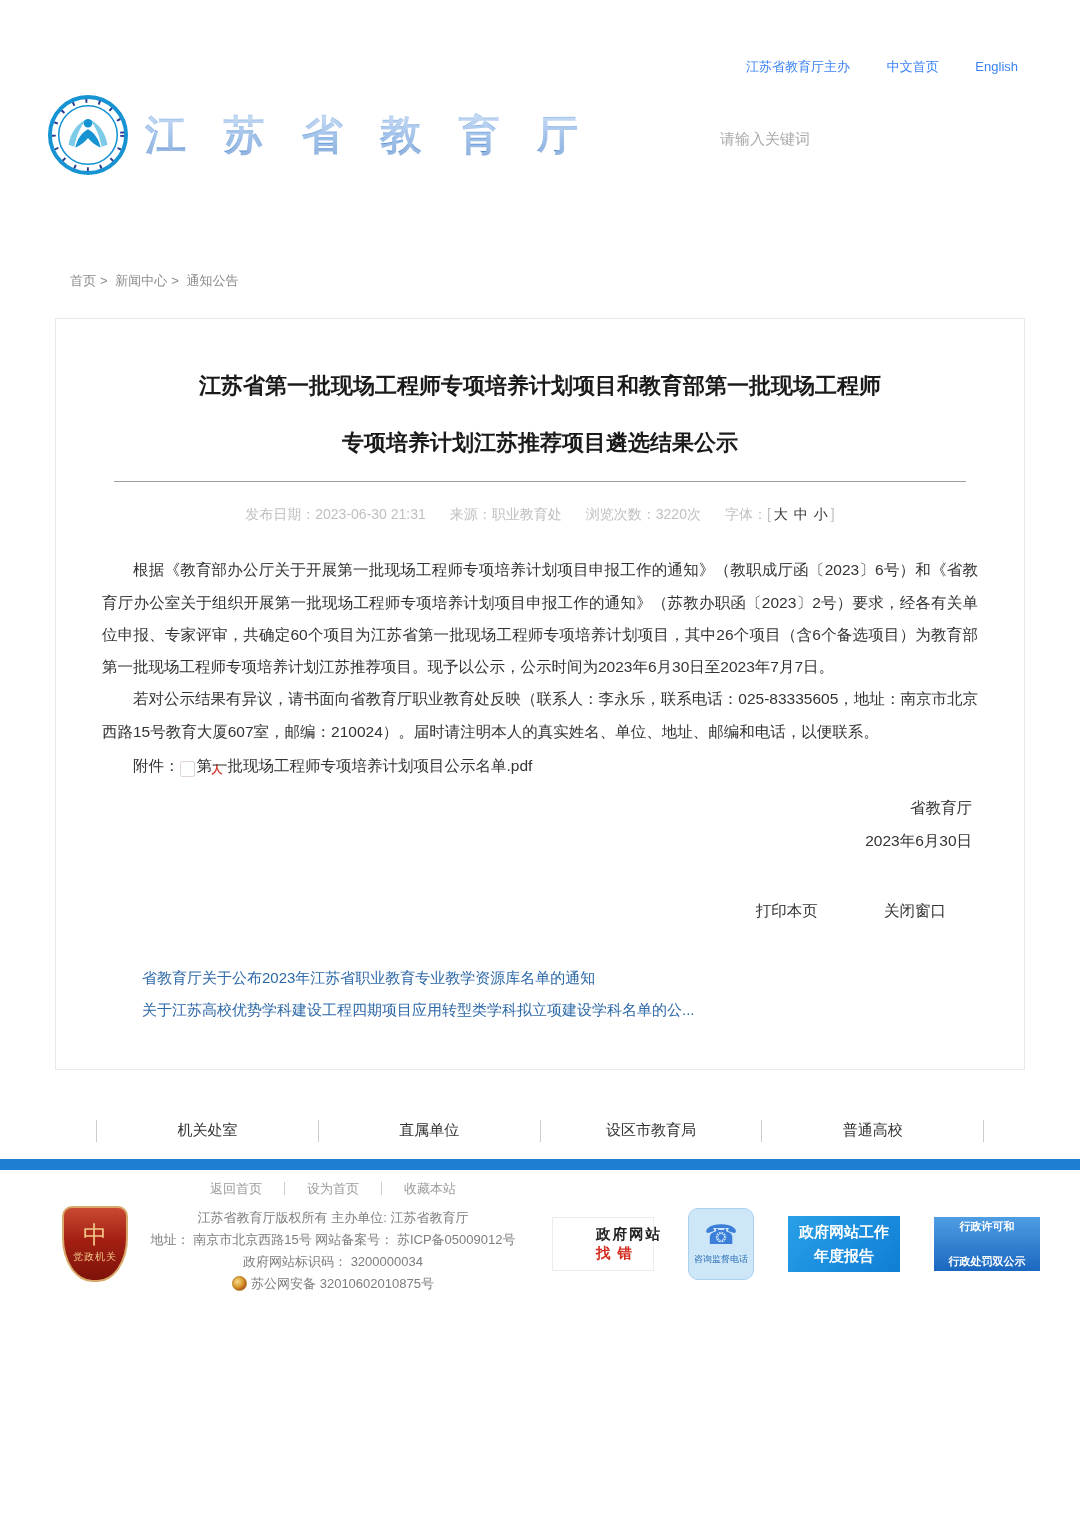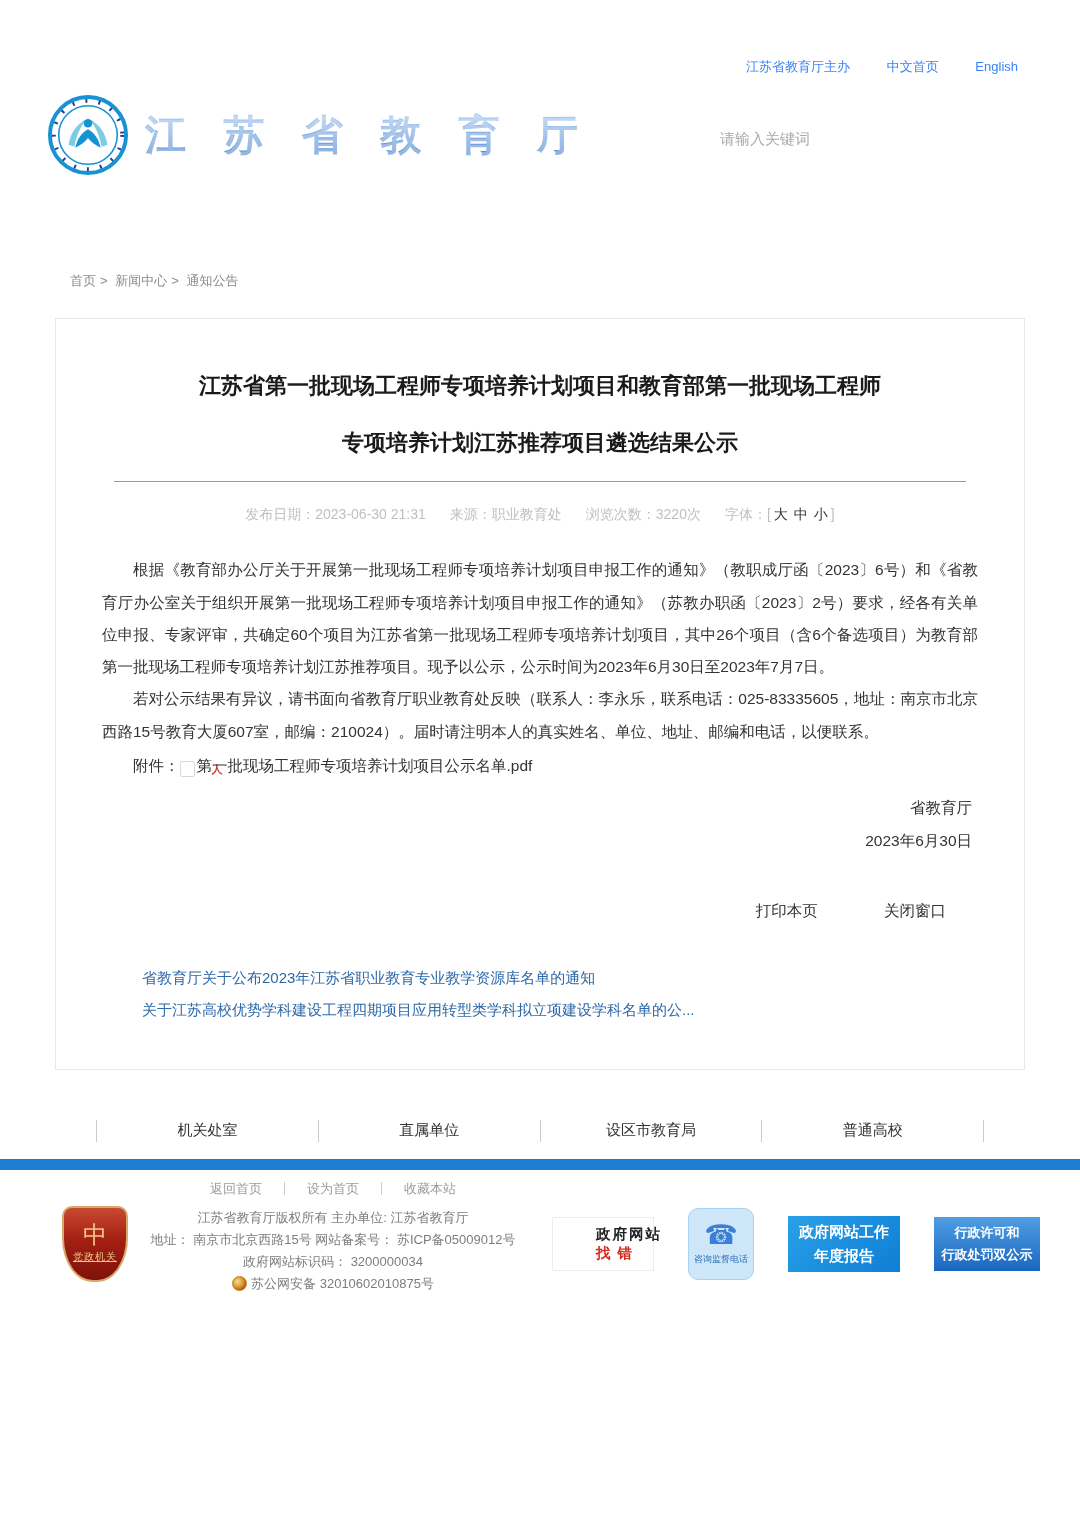--- a/index.html
+++ b/index.html
@@ -60,21 +60,21 @@
 
   .bluebar { height:11px; background:#1e7ed2; margin-top:5px; }
 
   
   .footer { display:flex; align-items:flex-start; padding:10px 40px 0 62px; }
   .shield { width:66px; height:76px; margin-top:26px; position:relative; flex:0 0 auto;
             background:linear-gradient(180deg,#c94a33 0%,#a31f12 45%,#7e130a 100%);
             border:2px solid #d9a96b; border-radius:10px 10px 46% 46%/10px 10px 58% 58%;
             display:flex; flex-direction:column; align-items:center; justify-content:center; }
   .shield .mark { color:#f0c687; font-size:24px; line-height:1; font-family:"Liberation Serif","DejaVu Serif",serif; }
-  .shield .mark-label { color:#f0c687; font-size:10px; margin-top:3px; letter-spacing:1px;text-decoration:underline; }
+  .shield .mark-label { color:#f0c687; font-size:10px; margin-top:3px; letter-spacing:1px; }
 
   .finfo { width:408px; margin-left:14px; text-align:center; font-size:13px; color:#7d7d7d; }
   .quick { color:#9a9a9a; font-size:13px; margin-bottom:9px; display:flex; justify-content:center; align-items:center; gap:22px; }
   .quick a { color:#9a9a9a; text-decoration:none; }
   .quick .qd { width:1px; height:13px; background:#ccc; }
   .finfo .line { line-height:22px; }
   .police { display:inline-flex; align-items:center; gap:4px; }
   .police-ico { width:15px; height:15px; border-radius:50%; display:inline-block;
                 background:radial-gradient(circle at 35% 35%,#f6d98d 0%,#d99c2f 45%,#8e1710 100%);
                 border:1px solid #b87f1f; }
@@ -85,22 +85,22 @@
   .badge-finderr .t1 { font-size:14.5px; font-weight:bold; color:#222; letter-spacing:2px; }
   .badge-finderr .t2 { font-size:14.5px; font-weight:bold; color:#d42b1f; letter-spacing:7px; }
   .badge-phone { width:66px; height:72px; background:#cde6f8; border:1px solid #aad2ef; border-radius:10px;
                  display:flex; flex-direction:column; align-items:center; justify-content:center; }
   .badge-phone .ph { font-size:27px; color:#3b7fd9; line-height:1; font-family:"DejaVu Sans",sans-serif; }
   .badge-phone .pl { font-size:9px; color:#2c6fb3; margin-top:5px; white-space:nowrap; }
   .badge-report { width:112px; height:56px; background:linear-gradient(135deg,#29a0e8 0%,#0f7ed4 100%);
                   color:#fff; font-weight:bold; font-size:15px; display:flex; flex-direction:column;
                   align-items:center; justify-content:center; line-height:1.6; }
   .badge-public { width:106px; height:54px; background:linear-gradient(180deg,#4f9de2 0%,#1b67c0 100%);
-                  color:#fff; font-weight:bold; font-size:13px; display:flex; flex-direction:column;
-                  align-items:center; justify-content:center; line-height:1.65; }
+                  color:#fff; font-weight:bold; font-size:11px; display:flex; flex-direction:column;
+                  align-items:center; justify-content:space-between; line-height:1.65; }
 </style>
 </head>
 <body>
 
 <div class="topbar">
   <a href="#">江苏省教育厅主办</a>
   <a href="#">中文首页</a>
   <a href="#">English</a>
 </div>
 

